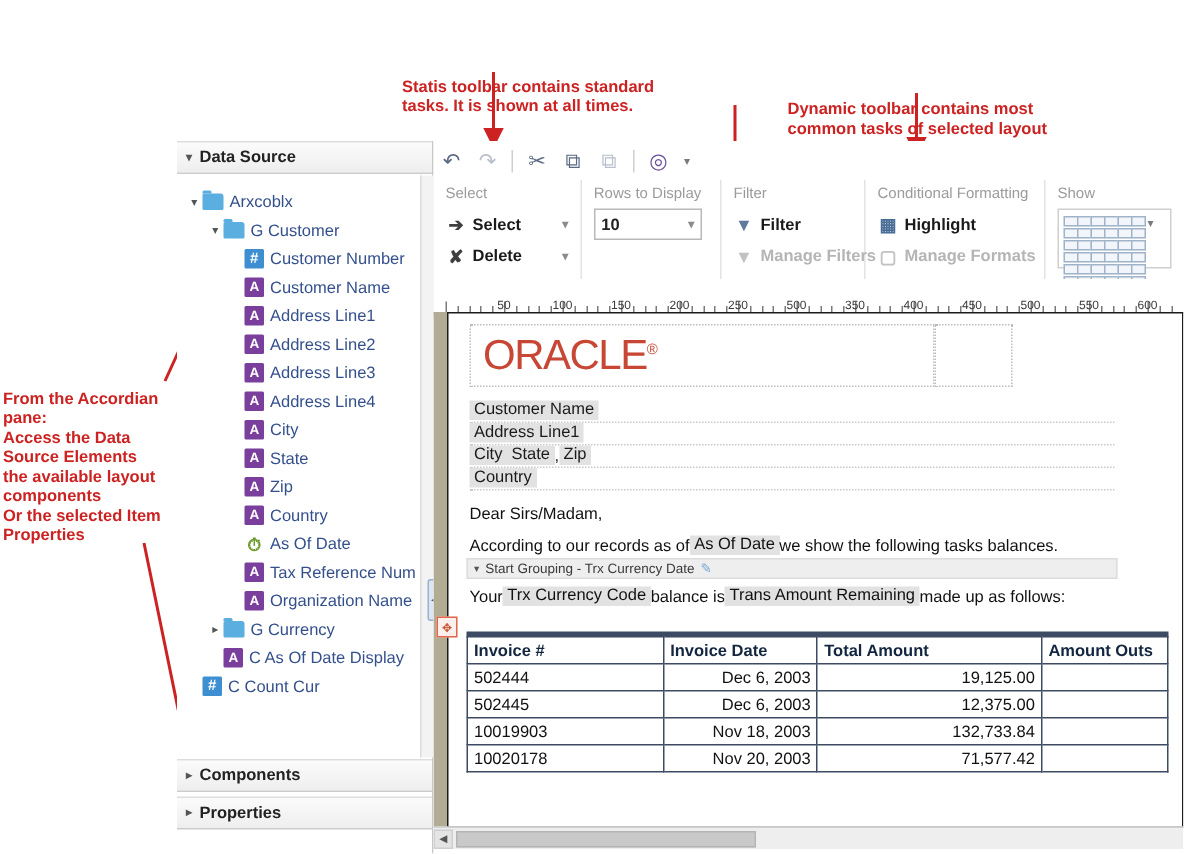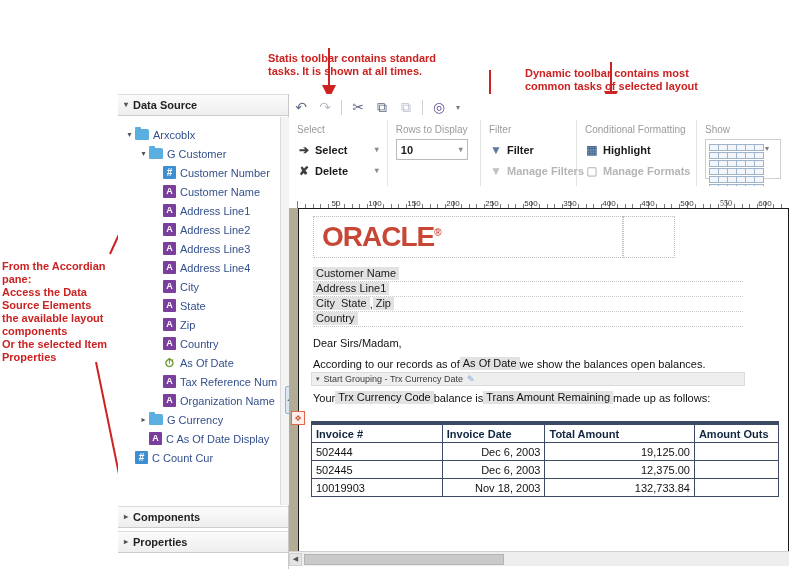--- a/index.html
+++ b/index.html
@@ -179,21 +179,21 @@
   }
   #page-left-shadow{
     position:absolute;left:0;top:0;width:9px;height:344px;background:#b3ac95;
   }
   #page-top-shadow{
     position:absolute;left:0;top:0;width:500px;height:4px;background:#b3ac95;
   }
 
   .logo{
     position:absolute;left:22px;top:16px;
-    font-size:28px;font-weight:bold;color:#c74634;letter-spacing:-1px;
+    font-size:28px;font-weight:normal;color:#c74634;letter-spacing:-1px;
     font-family:"Liberation Sans", sans-serif;
   }
   .logo sup{font-size:10px;vertical-align:super;}
   #logo-cell{
     position:absolute;left:14px;top:7px;width:310px;height:42px;
     border:1px dotted #bdbdbd;box-sizing:border-box;background:#fff;
   }
   #logo-cell2{
     position:absolute;left:324px;top:7px;width:52px;height:42px;
     border:1px dotted #bdbdbd;box-sizing:border-box;background:#fff;
@@ -574,21 +574,21 @@
         <div class="rnum" style="left: 47px;">50</div>
         <div class="rnum" style="left: 86px;">100</div>
         <div class="rnum" style="left: 125px;">150</div>
         <div class="rnum" style="left: 164px;">200</div>
         <div class="rnum" style="left: 203px;">250</div>
         <div class="rnum" style="left: 242px;">500</div>
         <div class="rnum" style="left: 281px;">350</div>
         <div class="rnum" style="left: 320px;">400</div>
         <div class="rnum" style="left: 359px;">450</div>
         <div class="rnum" style="left: 398px;">500</div>
-        <div class="rnum" style="left: 437px; font-family: Liberation Serif, serif;">550</div>
+        <div class="rnum" style="left: 437px;">550</div>
         <div class="rnum" style="left: 476px;">600</div>
       </div>
 
     <div id="canvas-wrap">
       <div id="page-left-shadow"></div>
       <div id="page-top-shadow"></div>
 
       <div id="page">
 
         <div id="logo-cell">
@@ -617,21 +617,21 @@
             </div>
           </div>
 
         <div class="para" style="top:128px">
           <span>Dear Sirs/Madam,</span>
         </div>
 
         <div class="para" id="para1" style="top:148px">
             <span>According to our records as of </span>
             <span class="fld">As Of Date</span>
-            <span> we show the balances open balances.</span>
+            <span> we show the following tasks balances.</span>
           </div>
 
         <div id="group-bar">
           <span class="tri">▾</span>
           <span>Start Grouping - Trx Currency Date</span>
           <span class="pencil">✎</span>
         </div>
 
         <div class="para" id="para2" style="top:182px">
             <span>Your </span>
@@ -665,20 +665,26 @@
                 <td class="ctr">Dec 6, 2003</td>
                 <td class="num">12,375.00</td>
                 <td></td>
               </tr>
               <tr>
                 <td>10019903</td>
                 <td class="ctr">Nov 18, 2003</td>
                 <td class="num">132,733.84</td>
                 <td></td>
               </tr>
+              <tr>
+                <td>10020178</td>
+                <td class="ctr">Nov 20, 2003</td>
+                <td class="num">71,577.42</td>
+                <td></td>
+              </tr>
             </tbody>
         </table>
 
       </div>
 
       <div id="hscroll">
         <div class="arrow">◀</div>
         <div class="thumb" style="width:200px;margin-left:2px"></div>
       </div>
     </div>

